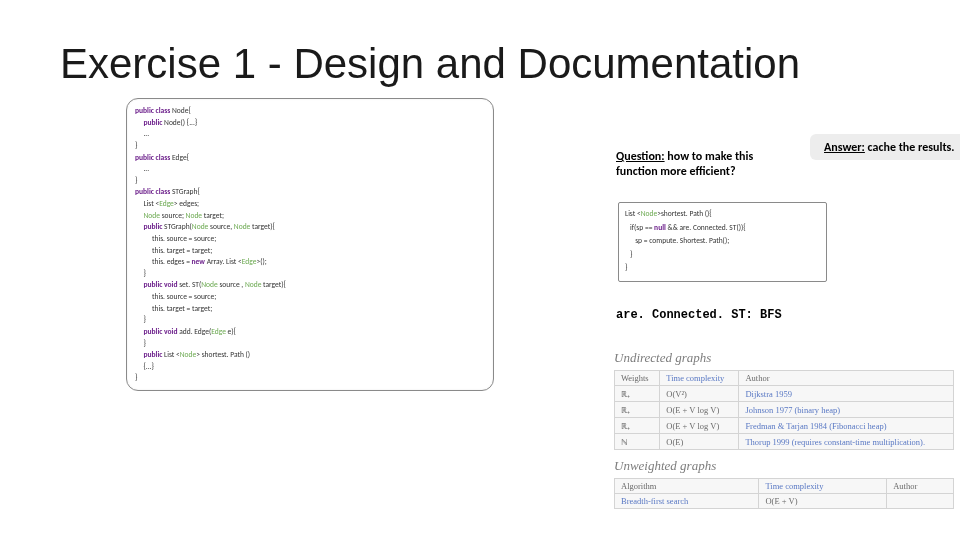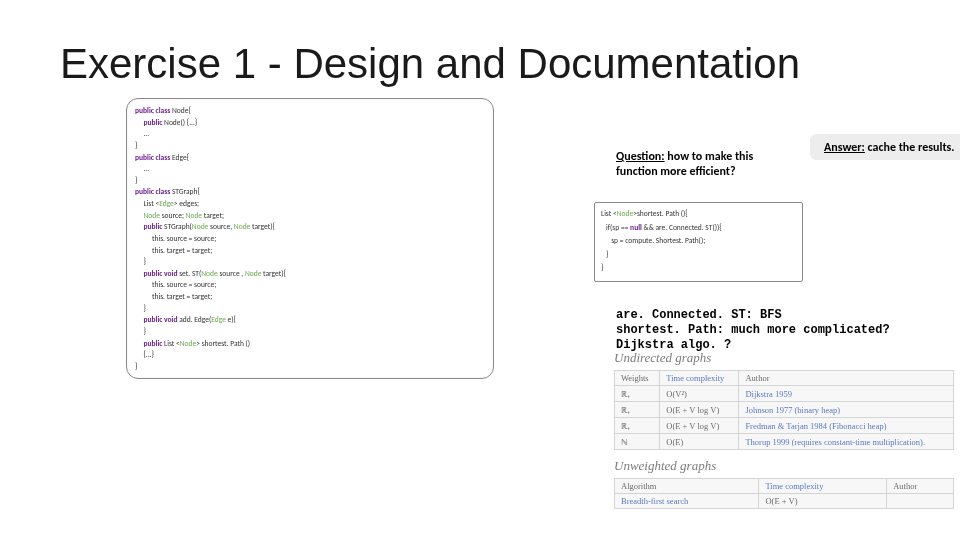--- a/index.html
+++ b/index.html
@@ -68,21 +68,21 @@
     border-radius: 6px;
     padding: 6px 14px;
     font-family: Calibri, Arial, sans-serif;
     font-size: 12px;
     font-weight: bold;
     white-space: nowrap;
   }
   .answerpill .ul { text-decoration: underline; }
   .codebox2 {
     position: absolute;
-    left: 534px;
+    left: 558px;
     top: 104px;
     width: 195px;
     border: 1px solid #8a8a8a;
     border-radius: 2px;
     padding: 4px 6px 6px 6px;
     font-family: Calibri, "Segoe UI", Arial, sans-serif;
     font-size: 7.5px;
     line-height: 1.8;
     color: #333;
   }
@@ -149,20 +149,21 @@
       <div>}</div>
       <div><span class="kw">public class </span><span>Edge{</span></div>
       <div>     ...</div>
       <div>}</div>
       <div><span class="kw">public class </span><span>STGraph{</span></div>
       <div><span>     List &lt;</span><span class="typ">Edge</span><span>&gt; edges;</span></div>
       <div><span class="typ">     Node </span><span>source; </span><span class="typ">Node </span><span>target;</span></div>
       <div><span class="kw">     public </span><span>STGraph(</span><span class="typ">Node </span><span>source, </span><span class="typ">Node </span><span>target){</span></div>
       <div>          this. source = source;</div>
       <div>          this. target = target;</div>
+      <div><span>          this. edges = </span><span class="kw">new </span><span>Array. List &lt;</span><span class="typ">Edge</span><span>&gt;();</span></div>
       <div>     }</div>
       <div><span class="kw">     public void </span><span>set. ST(</span><span class="typ">Node </span><span>source , </span><span class="typ">Node </span><span>target){</span></div>
       <div>          this. source = source;</div>
       <div>          this. target = target;</div>
       <div>     }</div>
       <div><span class="kw">     public void </span><span>add. Edge(</span><span class="typ">Edge </span><span>e){</span></div>
       <div>     }</div>
       <div><span class="kw">     public </span><span>List &lt;</span><span class="typ">Node</span><span>&gt; shortest. Path ()</span></div>
       <div>     {...}</div>
       <div>}</div>
@@ -179,21 +180,20 @@
     <div class="codebox2">
       <div><span>List &lt;</span><span class="typ">Node</span><span>&gt;shortest. Path (){</span></div>
       <div><span>   if(sp == </span><span class="kw">null </span><span>&amp;&amp; are. Connected. ST()){</span></div>
       <div>      sp = compute. Shortest. Path();</div>
       <div>   }</div>
       <div>}</div>
     </div>
 
     <div class="noteblock">
       <div><span>are. Connected. ST:</span><span> BFS</span></div>
-      <div><span>shortest. Path:</span><span> much more complicated? Dijkstra algo. ?</span></div>
     </div>
 
     <div class="tables">
       <div class="tcap">Undirected graphs</div>
       <table class="algo">
         <tbody>
             <tr>
           <th>Weights</th>
           <th><span class="lnk">Time complexity</span></th>
           <th>Author</th>

